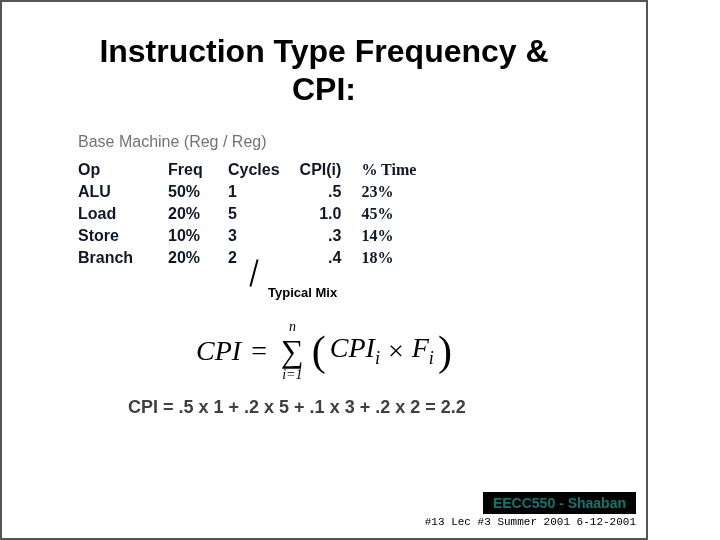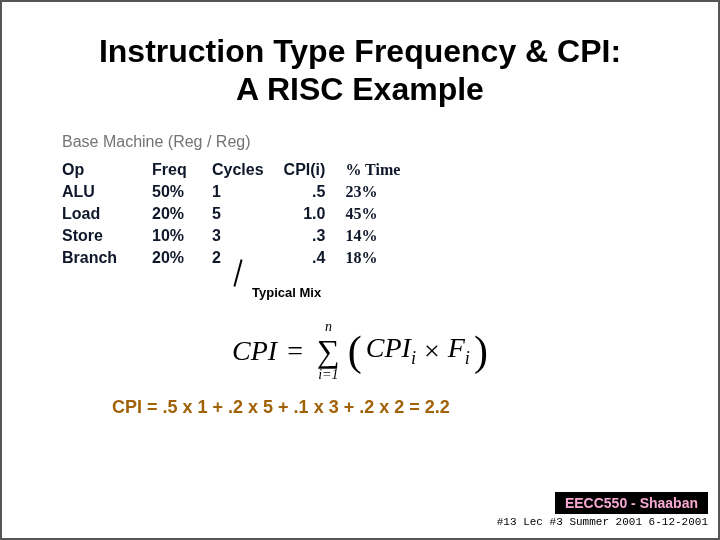--- a/index.html
+++ b/index.html
@@ -6,26 +6,26 @@
 
     body {
       width: 720px;
       height: 540px;
       background: #fff;
       font-family: Arial, sans-serif;
       overflow: hidden;
     }
 
     .slide {
-      width: 720px;
+      width: 648px;
       height: 540px;
       background: #fff;
       border: 2px solid #555;
       position: relative;
-      padding: 30px 50px;
+      padding: 30px 66px;
     }
 
     .title {
       font-size: 32px;
       font-weight: bold;
       text-align: center;
       line-height: 1.2;
       margin-bottom: 24px;
       color: #000;
     }
@@ -145,58 +145,57 @@
 
     .formula .paren {
       font-size: 42px;
       font-style: normal;
       line-height: 1;
     }
 
     .cpi-equation {
       font-size: 18px;
       font-weight: bold;
-      color: #a16207;
+      color: #404040;
       margin-top: 6px;
       padding-left: 60px;
     }
 
     .footer {
       position: absolute;
       bottom: 10px;
       right: 10px;
       display: flex;
       flex-direction: column;
       align-items: flex-end;
     }
 
     .footer-badge {
       background: #000;
-      color: #f9a8d4;
+      color: #0f766e;
       font-size: 14px;
       font-weight: bold;
       padding: 3px 10px;
       display: inline-block;
       margin-bottom: 2px;
     }
 
     .footer-info {
       font-size: 11px;
       color: #000;
       font-family: Liberation Mono, monospace;
     }
   </style>
 </head>
 <body>
 
 <div class="slide">
 
   <div class="title">
     <div>Instruction Type Frequency &amp; CPI:</div>
-    <div>A RISC Example</div>
   </div>
 
   <div class="data-table">
     <div class="subtitle">Base Machine (Reg / Reg)</div>
     <table>
       <thead>
         <tr>
           <td>Op</td>
           <td>Freq</td>
           <td>Cycles</td>

